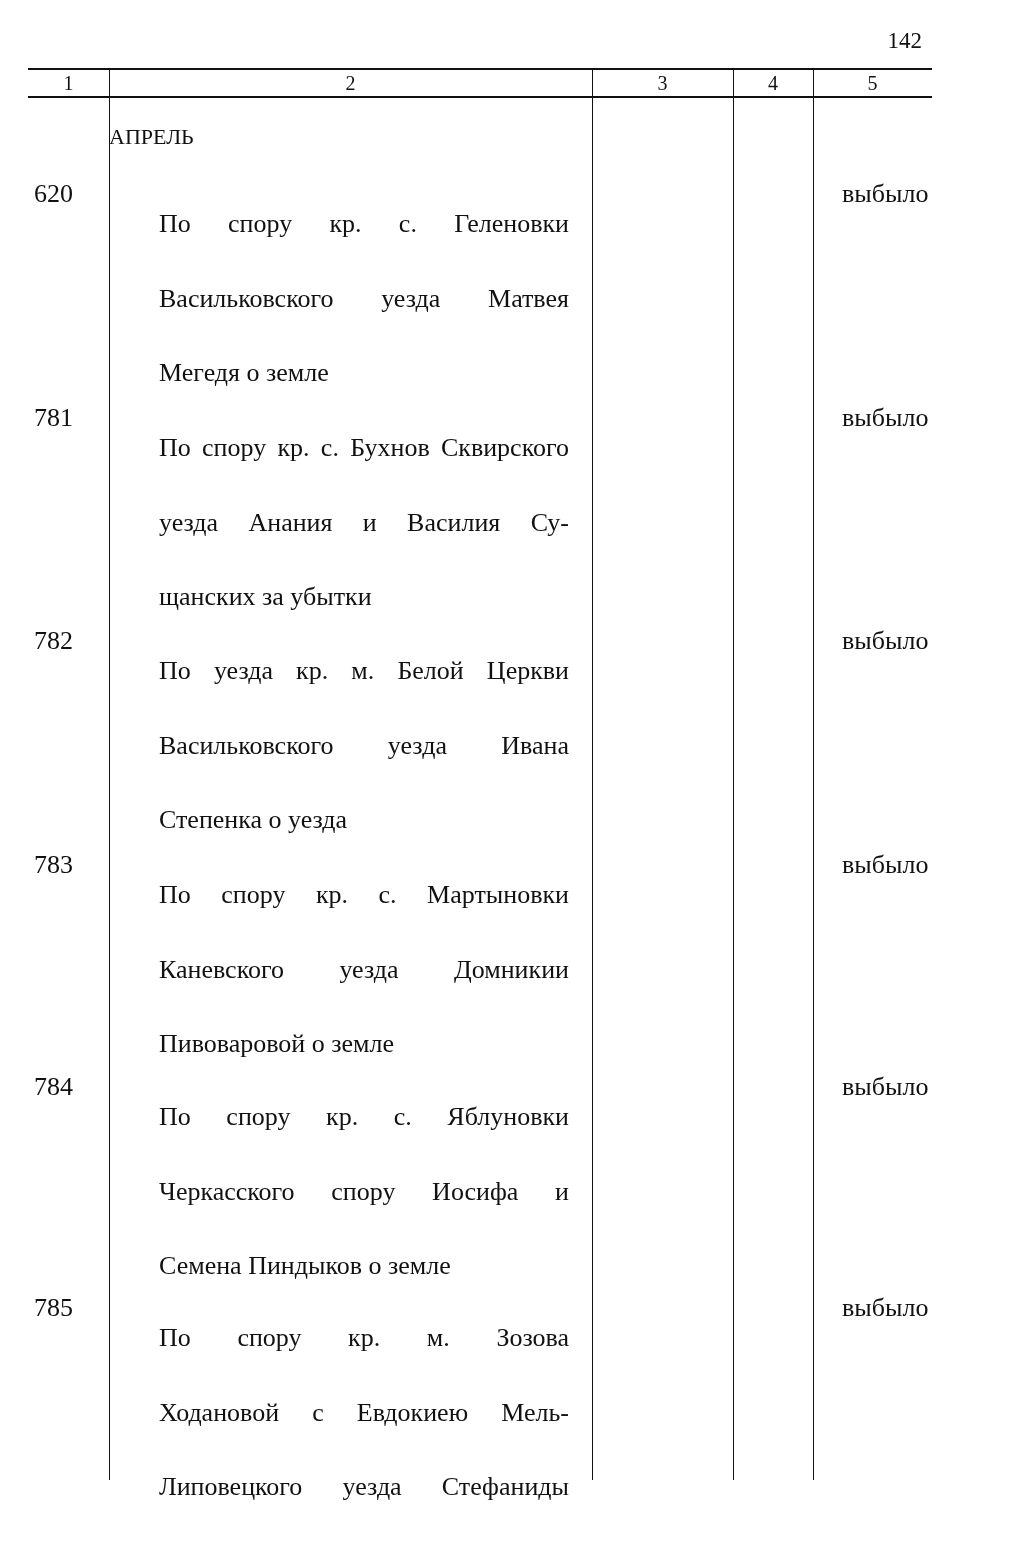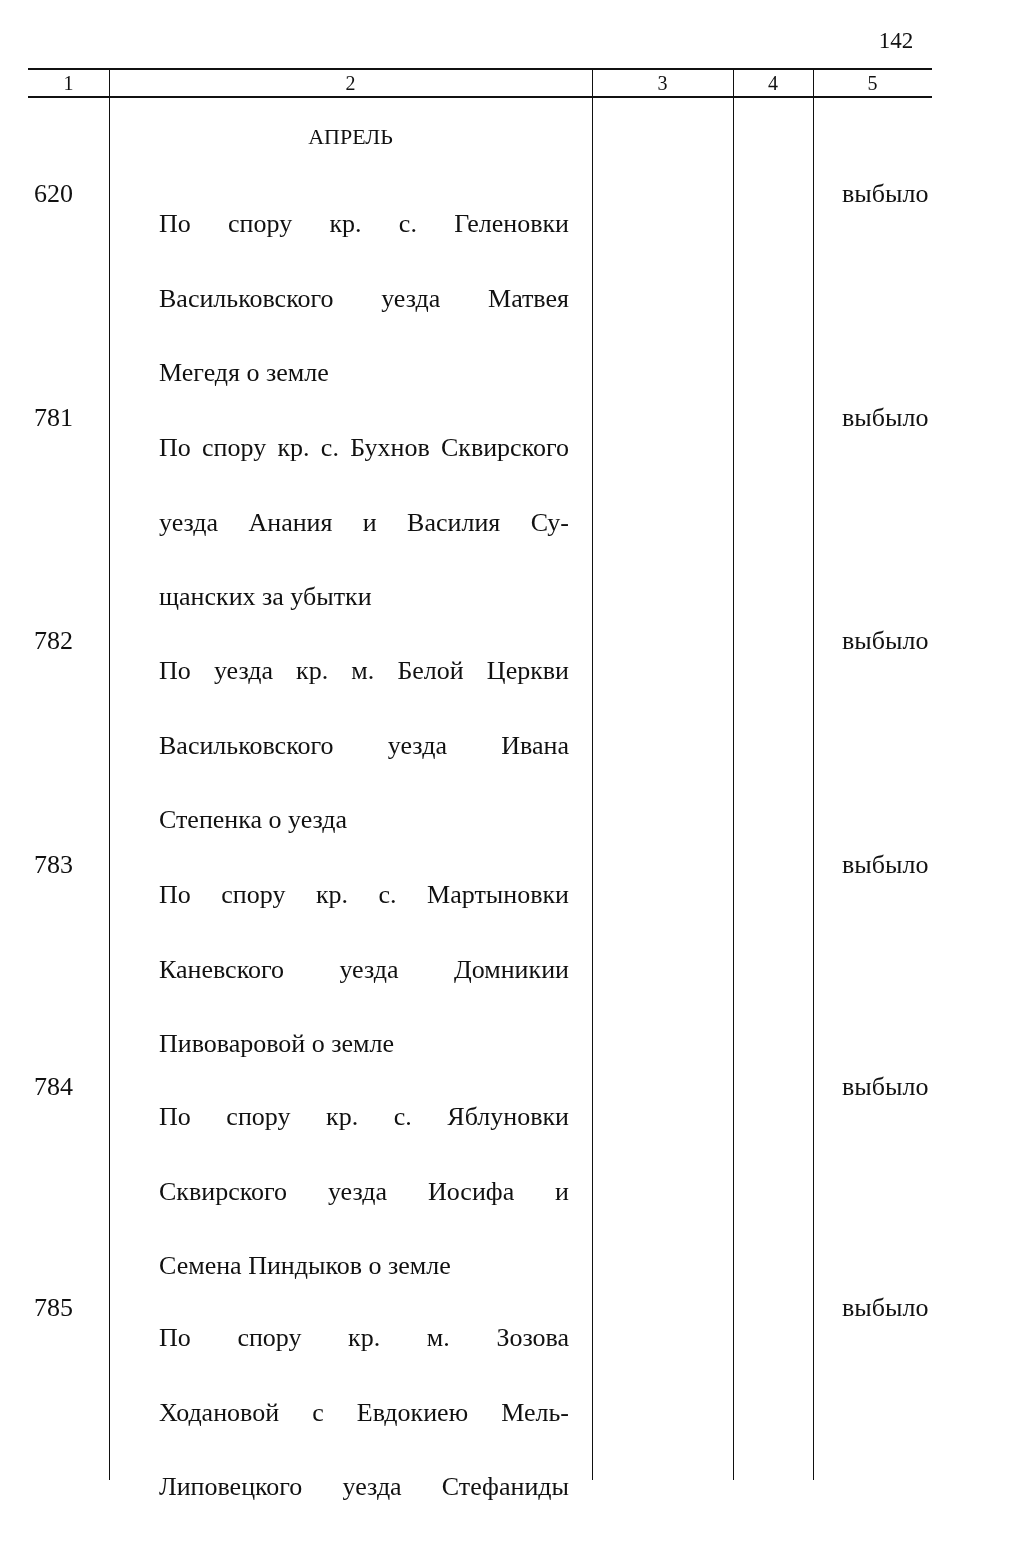--- a/index.html
+++ b/index.html
@@ -2,28 +2,28 @@
 <html><head>
 <meta charset="utf-8">
 <style>
   html, body { margin: 0; padding: 0; background: #ffffff; }
   body {
     width: 1024px; height: 1545px; position: relative; overflow: hidden;
     font-family: "Liberation Serif", "DejaVu Serif", serif; color: #111;
   }
   .page-number {
     position: absolute; top: 28px; left: 870px; width: 52px;
-    text-align: center; font-size: 23px;
+    text-align: right; font-size: 23px;
   }
   .hline { position: absolute; left: 28px; width: 904px; height: 0; border-top: 2px solid #111; }
   .vline { position: absolute; width: 0; border-left: 1.5px solid #111; }
   .hdr { position: absolute; top: 70px; height: 27px; font-size: 20px; text-align: center; line-height: 27px; }
   .month {
     position: absolute; top: 124px; left: 109px; width: 483px;
-    text-align: center; font-size: 22px;
+    font-size: 22px;
   }
   .row { position: absolute; left: 0; width: 1024px; }
   .num { position: absolute; left: 34px; top: 0; font-size: 26px; line-height: 44px; }
   .desc {
     position: absolute; left: 159px; top: 0; width: 410px;
     font-size: 26px; line-height: 44.5px; text-align: justify; text-align-last: left;
   }
   .desc span.line { display: block; text-align: justify; text-align-last: justify; margin-top: 30px; }
   .desc span.line.last { text-align-last: left; }
   .status { position: absolute; left: 842px; top: 0; font-size: 26px; line-height: 44px; }
@@ -85,21 +85,21 @@
     <span class="line">Каневского уезда Домникии</span>
     <span class="line last">Пивоваровой о земле</span>
   </div>
   <div class="status">выбыло</div>
 </div>
 
 <div class="row" style="top:1065px;">
   <div class="num">784</div>
   <div class="desc">
     <span class="line">По спору кр. с. Яблуновки</span>
-    <span class="line">Сквирского уезда Иосифа и</span>
+    <span class="line">Черкасского спору Иосифа и</span>
     <span class="line last">Семена Пиндыков о земле</span>
   </div>
   <div class="status">выбыло</div>
 </div>
 
 <div class="row" style="top:1286px;">
   <div class="num">785</div>
   <div class="desc">
     <span class="line">По спору кр. м. Зозова</span>
     <span class="line">Ходановой с Евдокиею Мель-</span>

